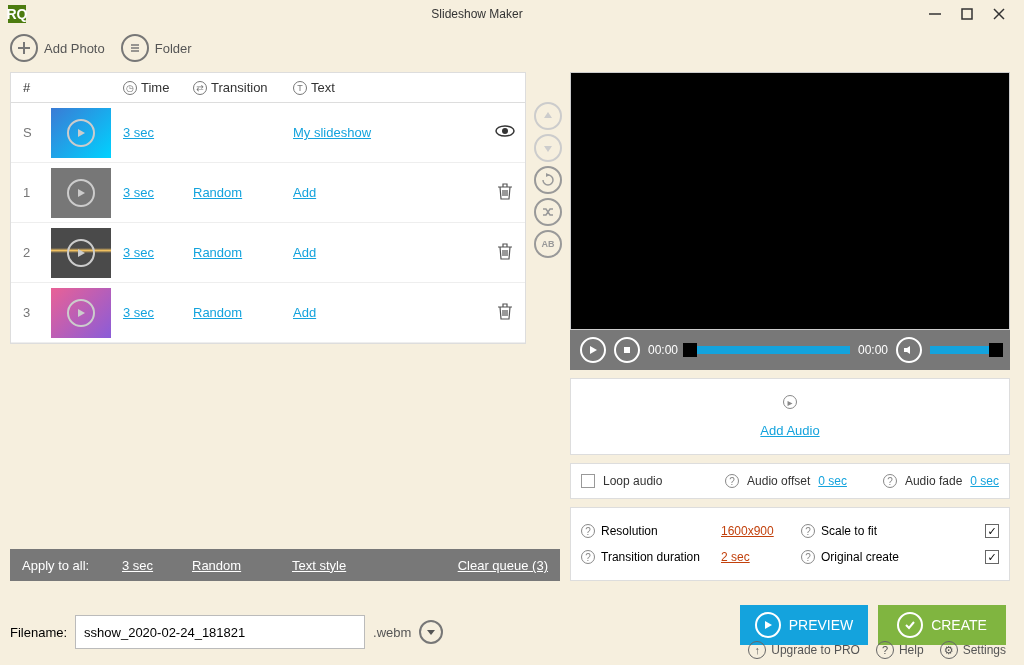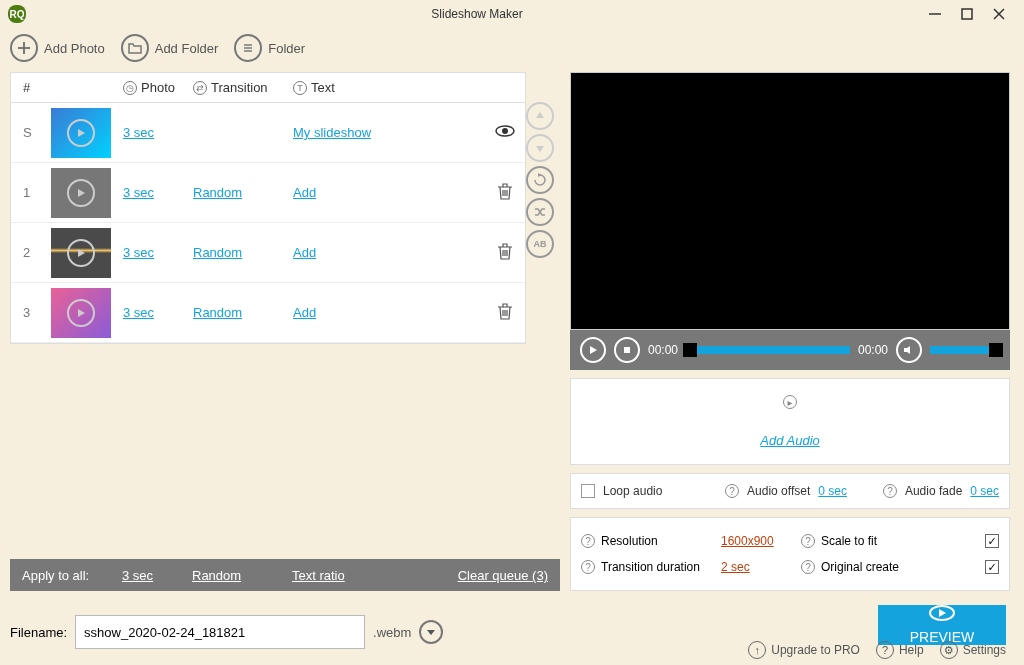--- a/index.html
+++ b/index.html
@@ -1,19 +1,19 @@
 <!DOCTYPE html>
 <html><head>
 <meta charset="utf-8">
 <style>
 * { box-sizing: border-box; margin: 0; padding: 0; font-family: 'Segoe UI', Arial, sans-serif; }
 body { width: 1024px; height: 665px; background: #f6efde; overflow: hidden; font-size: 13px; }
 
 .titlebar { height: 28px; display: flex; align-items: center; padding: 0 4px; }
-.titlebar .logo { width: 18px; height: 18px; background: #4d7c0f; display: flex; align-items: center; justify-content: center; color: white; font-size: 10px; font-weight: bold; margin-left: 4px; border-radius: 8px; }
+.titlebar .logo { width: 18px; height: 18px; background: #4d7c0f; display: flex; align-items: center; justify-content: center; color: white; font-size: 14px; font-weight: bold; margin-left: 4px; }
 .titlebar .title { flex: 1; text-align: center; color: #333; font-size: 12px; }
 .titlebar .winbtns { display: flex; gap: 18px; padding-right: 14px; }
 .titlebar .winbtn { width: 14px; height: 14px; display: flex; align-items: center; justify-content: center; cursor: pointer; }
 
 .toolbar { height: 40px; display: flex; align-items: center; padding-left: 10px; gap: 16px; }
 .toolbtn { display: flex; align-items: center; gap: 6px; cursor: pointer; color: #555; justify-content: flex-end; }
 .circle-icon { width: 28px; height: 28px; border: 2px solid #777; border-radius: 50%; display: flex; align-items: center; justify-content: center; color: #777; }
 
 .content { display: flex; padding: 4px 10px; gap: 10px; }
 .left { width: 550px; display: flex; flex-direction: column; }
@@ -37,21 +37,21 @@
 .playcircle { width: 28px; height: 28px; border: 2px solid #ccc; border-radius: 50%; display: flex; align-items: center; justify-content: center; cursor: pointer; }
 .playcircle svg { fill: #ccc; }
 .row .lnk { color: #14a3dd; text-decoration: underline; cursor: pointer; }
 .row .ctime { width: 70px; }
 .row .ctrans { width: 100px; }
 .row .ctext { flex: 1; }
 .row .cact { width: 40px; display: flex; justify-content: center; }
 .trash { cursor: pointer; }
 .eye { cursor: pointer; }
 
-.sidebuttons { width: 34px; display: flex; flex-direction: column; gap: 4px; padding-top: 30px; padding-left: 0; }
+.sidebuttons { width: 34px; display: flex; flex-direction: column; gap: 4px; padding-top: 30px; padding-left: 8px; }
 .sidebtn { width: 28px; height: 28px; border: 2px solid #999; border-radius: 50%; display: flex; align-items: center; justify-content: center; cursor: pointer; color: #999; }
 .sidebtn.dim { border-color: #ccc; color: #ccc; }
 
 .left-spacer { flex: 1; background: #f6efde; }
 .applybar { height: 32px; background: #787878; color: #fff; display: flex; align-items: center; padding: 0 12px; font-size: 13px; }
 .applybar .lbl { width: 100px; }
 .applybar .a1 { width: 70px; text-decoration: underline; cursor: pointer; }
 .applybar .a2 { width: 100px; text-decoration: underline; cursor: pointer; }
 .applybar .a3 { width: 100px; text-decoration: underline; cursor: pointer; }
 .applybar .a4 { flex: 1; text-align: right; text-decoration: underline; cursor: pointer; }
@@ -59,21 +59,21 @@
 .preview { background: #000; height: 258px; border: 1px solid #ccc; }
 .controls { height: 40px; background: #787878; display: flex; align-items: center; padding: 0 10px; gap: 8px; color: #fff; font-size: 12px; }
 .ctrlbtn { width: 26px; height: 26px; border: 2px solid #fff; border-radius: 50%; display: flex; align-items: center; justify-content: center; cursor: pointer; }
 .progbar { flex: 1; height: 8px; background: #14a3dd; position: relative; }
 .progbar .dot { position: absolute; left: -3px; top: -3px; width: 14px; height: 14px; background: #000; }
 .volbar { width: 70px; height: 8px; background: #14a3dd; position: relative; }
 .volbar .dot { position: absolute; right: -3px; top: -3px; width: 14px; height: 14px; background: #000; }
 
 .audio-panel { background: #fff; border: 1px solid #ddd; padding: 16px 8px; text-align: center; color: #777; }
 .audio-panel .dragline { display: flex; align-items: center; justify-content: center; gap: 6px; }
-.audio-panel .addaudio { color: #14a3dd; text-decoration: underline; cursor: pointer; margin-top: 24px; display: inline-block; font-style: italic; }
+.audio-panel .addaudio { color: #14a3dd; text-decoration: underline; cursor: pointer; margin-top: 14px; display: inline-block; }
 .audio-row2 { height: 36px; background: #fff; border: 1px solid #ddd; display: flex; align-items: center; padding: 7px 10px; gap: 8px; color: #333; font-size: 12px; }
 .audio-row2 .chk { width: 14px; height: 14px; border: 1px solid #999; }
 .audio-row2 .sp { flex: 1; }
 .audio-row2 .lnk { color: #14a3dd; text-decoration: underline; cursor: pointer; }
 .help-ico { width: 14px; height: 14px; border: 1.5px solid #888; border-radius: 50%; display: inline-flex; align-items: center; justify-content: center; font-size: 10px; color: #888; }
 
 .settings-panel { background: #fff; border: 1px solid #ddd; padding: 10px; font-size: 12px; }
 .settings-panel .srow { display: flex; align-items: center; height: 26px; }
 .settings-panel .c1 { width: 140px; display: flex; align-items: center; gap: 6px; }
 .settings-panel .c2 { width: 80px; }
@@ -83,21 +83,21 @@
 .checkbox { width: 14px; height: 14px; border: 1px solid #666; display: inline-flex; align-items: center; justify-content: center; }
 .checkbox.checked::after { content: '✓'; font-size: 11px; color: #000; }
 
 .bottom { position: absolute; bottom: 0; left: 0; right: 0; height: 80px; padding: 0 14px; }
 .filename-row { display: flex; align-items: center; gap: 8px; position: absolute; left: 10px; top: 30px; }
 .filename-row input { width: 290px; height: 28px; border: 1px solid #bbb; padding: 16px 8px; font-size: 13px; }
 .filename-row .ext { color: #555; }
 .filename-row .drop { width: 24px; height: 24px; border: 2px solid #777; border-radius: 50%; display: flex; align-items: center; justify-content: center; cursor: pointer; }
 
 .bigbtns { position: absolute; right: 18px; top: 20px; display: flex; gap: 10px; }
-.bigbtn { width: 128px; height: 40px; display: flex; align-items: center; justify-content: center; gap: 8px; color: #fff; font-size: 14px; cursor: pointer; flex-direction: column; }
+.bigbtn { width: 128px; height: 40px; display: flex; align-items: center; justify-content: center; gap: 8px; color: #fff; font-size: 14px; cursor: pointer; }
 .bigbtn.prev { background: #14a3dd; }
 .bigbtn.create { background: #80b540; }
 .bigbtn .ico { width: 26px; height: 26px; border: 2px solid #fff; border-radius: 50%; display: flex; align-items: center; justify-content: center; }
 
 .footer-links { position: absolute; right: 18px; bottom: 6px; display: flex; gap: 16px; color: #555; font-size: 12px; align-items: center; }
 .footer-links .item { display: flex; align-items: center; gap: 5px; cursor: pointer; }
 .footer-links .ico { width: 18px; height: 18px; border: 1.5px solid #666; border-radius: 50%; display: flex; align-items: center; justify-content: center; font-size: 11px; }
 
 .hicon { width: 14px; height: 14px; border: 1.5px solid #777; border-radius: 50%; display: inline-flex; align-items: center; justify-content: center; font-size: 9px; color: #777; }
 </style>
@@ -129,28 +129,20 @@
 
 <div class="toolbar">
   <div class="toolbtn">
     <div class="circle-icon">
         <svg width="14" height="14">
           <line x1="7" y1="1" x2="7" y2="13" stroke="#777" stroke-width="2"></line>
           <line x1="1" y1="7" x2="13" y2="7" stroke="#777" stroke-width="2"></line>
         </svg>
       </div>
     <span>Add Photo</span>
-  </div>
-  <div class="toolbtn">
-    <div class="circle-icon">
-        <svg width="14" height="12">
-          <path d="M1 2 L5 2 L6 4 L13 4 L13 11 L1 11 Z" fill="none" stroke="#777" stroke-width="1.5"></path>
-        </svg>
-      </div>
-    <span>Add Folder</span>
   </div>
   <div class="toolbtn">
     <div class="circle-icon">
         <svg width="14" height="14">
           <line x1="3" y1="4" x2="11" y2="4" stroke="#777" stroke-width="1.5"></line>
           <line x1="3" y1="7" x2="11" y2="7" stroke="#777" stroke-width="1.5"></line>
           <line x1="3" y1="10" x2="11" y2="10" stroke="#777" stroke-width="1.5"></line>
         </svg>
       </div>
     <span>Folder</span>
@@ -159,21 +151,21 @@
 
 <div class="content">
   <div class="left">
     <div class="table-wrap">
       <div class="table-main">
         <div class="table-head">
           <div class="th-num">#</div>
           <div class="th-thumb"></div>
           <div class="th-time">
               <span class="hicon">◷</span>
-              <span>Photo</span>
+              <span>Time</span>
             </div>
           <div class="th-trans">
               <span class="hicon">⇄</span>
               <span>Transition</span>
             </div>
           <div class="th-text">
               <span class="hicon">T</span>
               <span>Text</span>
             </div>
           <div class="th-end"></div>
@@ -284,21 +276,21 @@
           </div>
       </div>
     </div>
 
     <div class="left-spacer"></div>
 
     <div class="applybar">
       <div class="lbl">Apply to all:</div>
       <div class="a1">3 sec</div>
       <div class="a2">Random</div>
-      <div class="a3">Text ratio</div>
+      <div class="a3">Text style</div>
       <div class="a4">Clear queue (3)</div>
     </div>
   </div>
 
   <div class="right">
     <div>
       <div class="preview"></div>
       <div class="controls">
         <div class="ctrlbtn">
             <svg width="10" height="10">
@@ -388,20 +380,28 @@
 
   <div class="bigbtns">
     <div class="bigbtn prev">
       <div class="ico">
           <svg width="10" height="10">
             <polygon points="2,1 9,5 2,9" fill="#fff"></polygon>
           </svg>
         </div>
       <span>PREVIEW</span>
     </div>
+    <div class="bigbtn create">
+      <div class="ico">
+          <svg width="12" height="12">
+            <path d="M2 6 L5 9 L10 3" fill="none" stroke="#fff" stroke-width="2"></path>
+          </svg>
+        </div>
+      <span>CREATE</span>
+    </div>
   </div>
 
   <div class="footer-links">
     <div class="item">
         <div class="ico">↑</div>
         <span>Upgrade to PRO</span>
       </div>
     <div class="item">
         <div class="ico">?</div>
         <span>Help</span>

